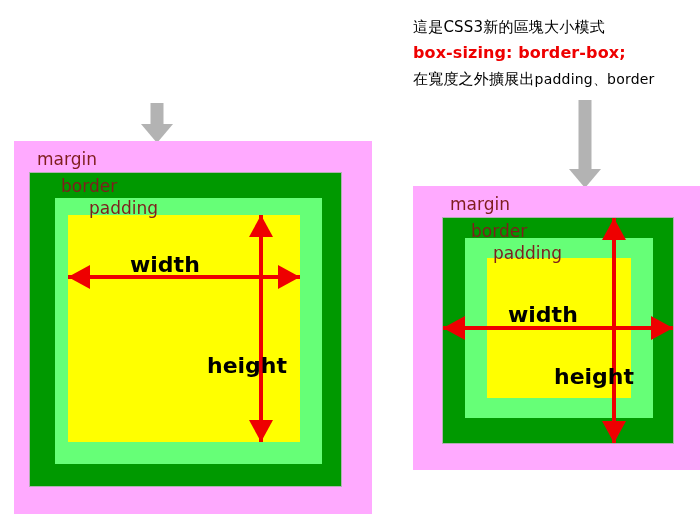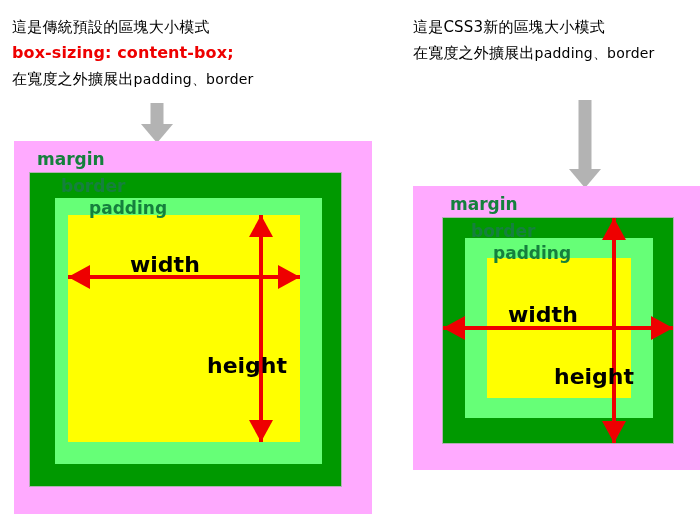--- a/index.html
+++ b/index.html
@@ -66,22 +66,22 @@
 
   
   .boxmodel { position: absolute; }
   .layer-margin  { position: absolute; background: #ffaaff; }
   .layer-border  { position: absolute; background: #009900; outline: 1px solid #b0b0b0; outline-offset: 0; }
   .layer-padding { position: absolute; background: #66ff77; }
   .layer-content { position: absolute; background: #ffff00; }
 
   .lbl {
     position: absolute;
-    font-weight: bold;
-    color: #15803d;
+    font-weight: normal;
+    color: #7f1d1d;
     font-size: 17px;
     white-space: nowrap;
     line-height: 18px;
   }
   .lbl-wh {
     position: absolute;
     font-weight: bold;
     color: #000000;
     font-size: 22px;
     white-space: nowrap;
@@ -126,25 +126,20 @@
     border-right: 12px solid transparent;
   }
   .arrow-v .tip.up   { top: 0;    border-bottom: 22px solid #ee0000; }
   .arrow-v .tip.down { bottom: 0; border-top: 22px solid #ee0000; }
 </style>
 </head>
 <body>
 
 <div class="panel" id="panel-left">
 
-  <div class="caption" id="caption-left">
-    <div class="cap-line">這是傳統預設的區塊大小模式</div>
-    <div class="cap-line code">box-sizing: content-box;</div>
-    <div class="cap-line"><span>在寬度之外擴展出</span><span class="latin">padding、border</span></div>
-  </div>
 
   <div class="gray-arrow" id="gray-arrow-left">
     <div class="shaft"></div>
     <div class="head"></div>
   </div>
 
   <div class="boxmodel" id="boxmodel-left" style="left:14px; top:141px; width:358px; height:373px;">
 
     <div class="layer-margin" style="left:0; top:0; width:358px; height:373px;"></div>
 
@@ -171,20 +166,21 @@
       <div class="tip down"></div>
     </div>
     <span class="lbl-wh" style="left:193px; top:214px;">height</span>
   </div>
 </div>
 
 <div class="panel" id="panel-right">
 
   <div class="caption" id="caption-right" style="left:13px; top:14px;">
     <div class="cap-line">這是CSS3新的區塊大小模式</div>
+    <div class="cap-line code">box-sizing: border-box;</div>
     <div class="cap-line"><span>在寬度之外擴展出</span><span class="latin">padding、border</span></div>
   </div>
 
   <div class="gray-arrow" id="gray-arrow-right" style="left:169px;">
     <div class="shaft"></div>
     <div class="head"></div>
   </div>
 
   <div class="boxmodel" id="boxmodel-right" style="left:13px; top:186px; width:287px; height:284px;">
 

